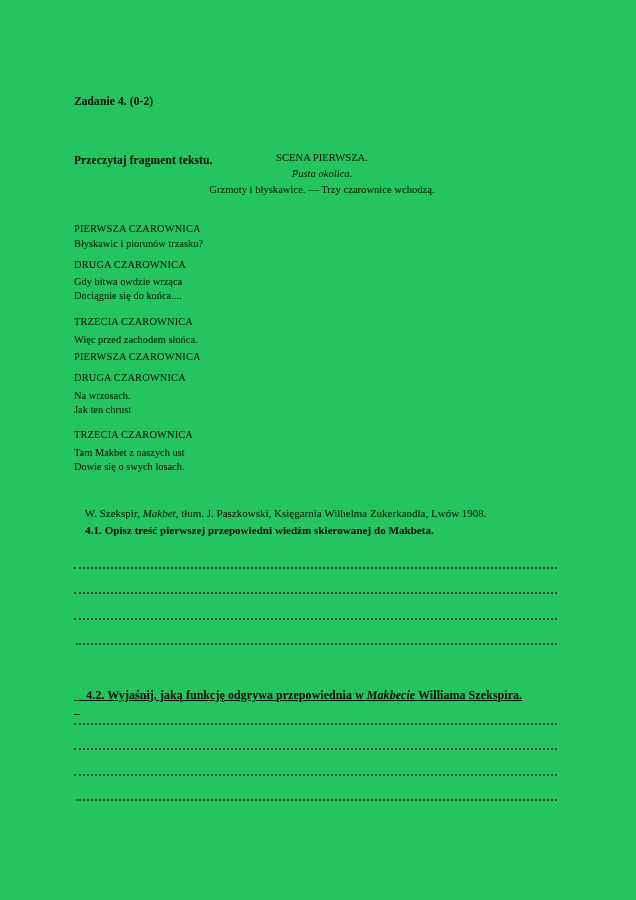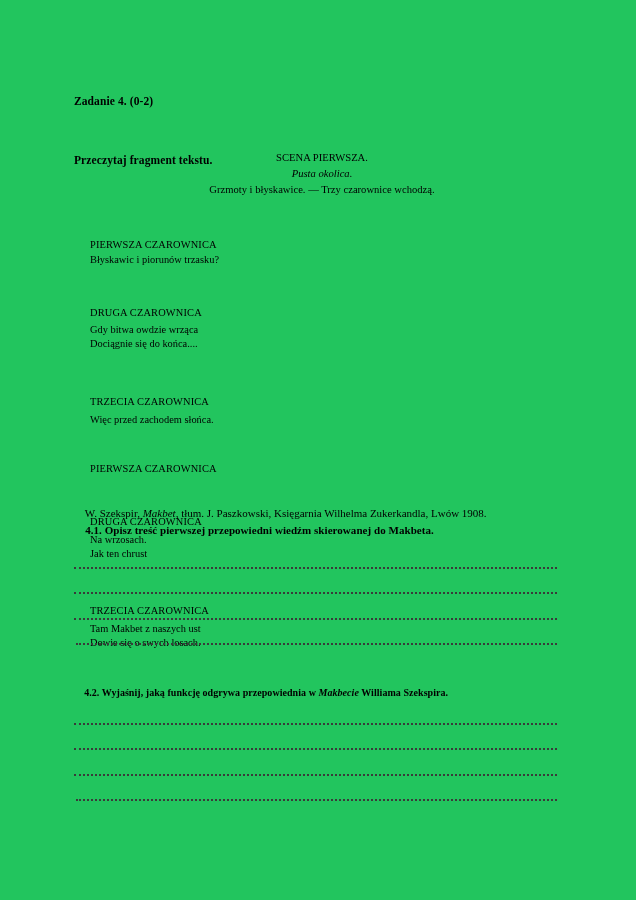--- a/index.html
+++ b/index.html
@@ -67,41 +67,42 @@
     width: 400px;
     font-size: 10.4px;
   }
   .speaker {
     line-height: 1.42;
     letter-spacing: 0.15px;
   }
   .line {
     line-height: 1.34;
   }
-  .blk { margin: 16px; }
+  .blk { margin: 0; }
   .gap-sm { height: 7px; }
   .gap-md { height: 12px; }
   .gap-xs { height: 3px; }
 
   
   .source {
     left: 74px; top: 494px;
     font-size: 11px;
   }
 
   
   .q41 {
     left: 74px; top: 511px;
     font-size: 11px;
     letter-spacing: 0.05px;
   }
   .q42 {
     left: 74px; top: 675px;
-    font-size: 10px;
+    font-size: 12px;
     letter-spacing: 0.05px;
+    text-decoration: underline;
   }
 
   
   .answer-lines {
     position: absolute;
     left: 0;
   }
   .dotline {
     position: absolute;
     left: 74px;

